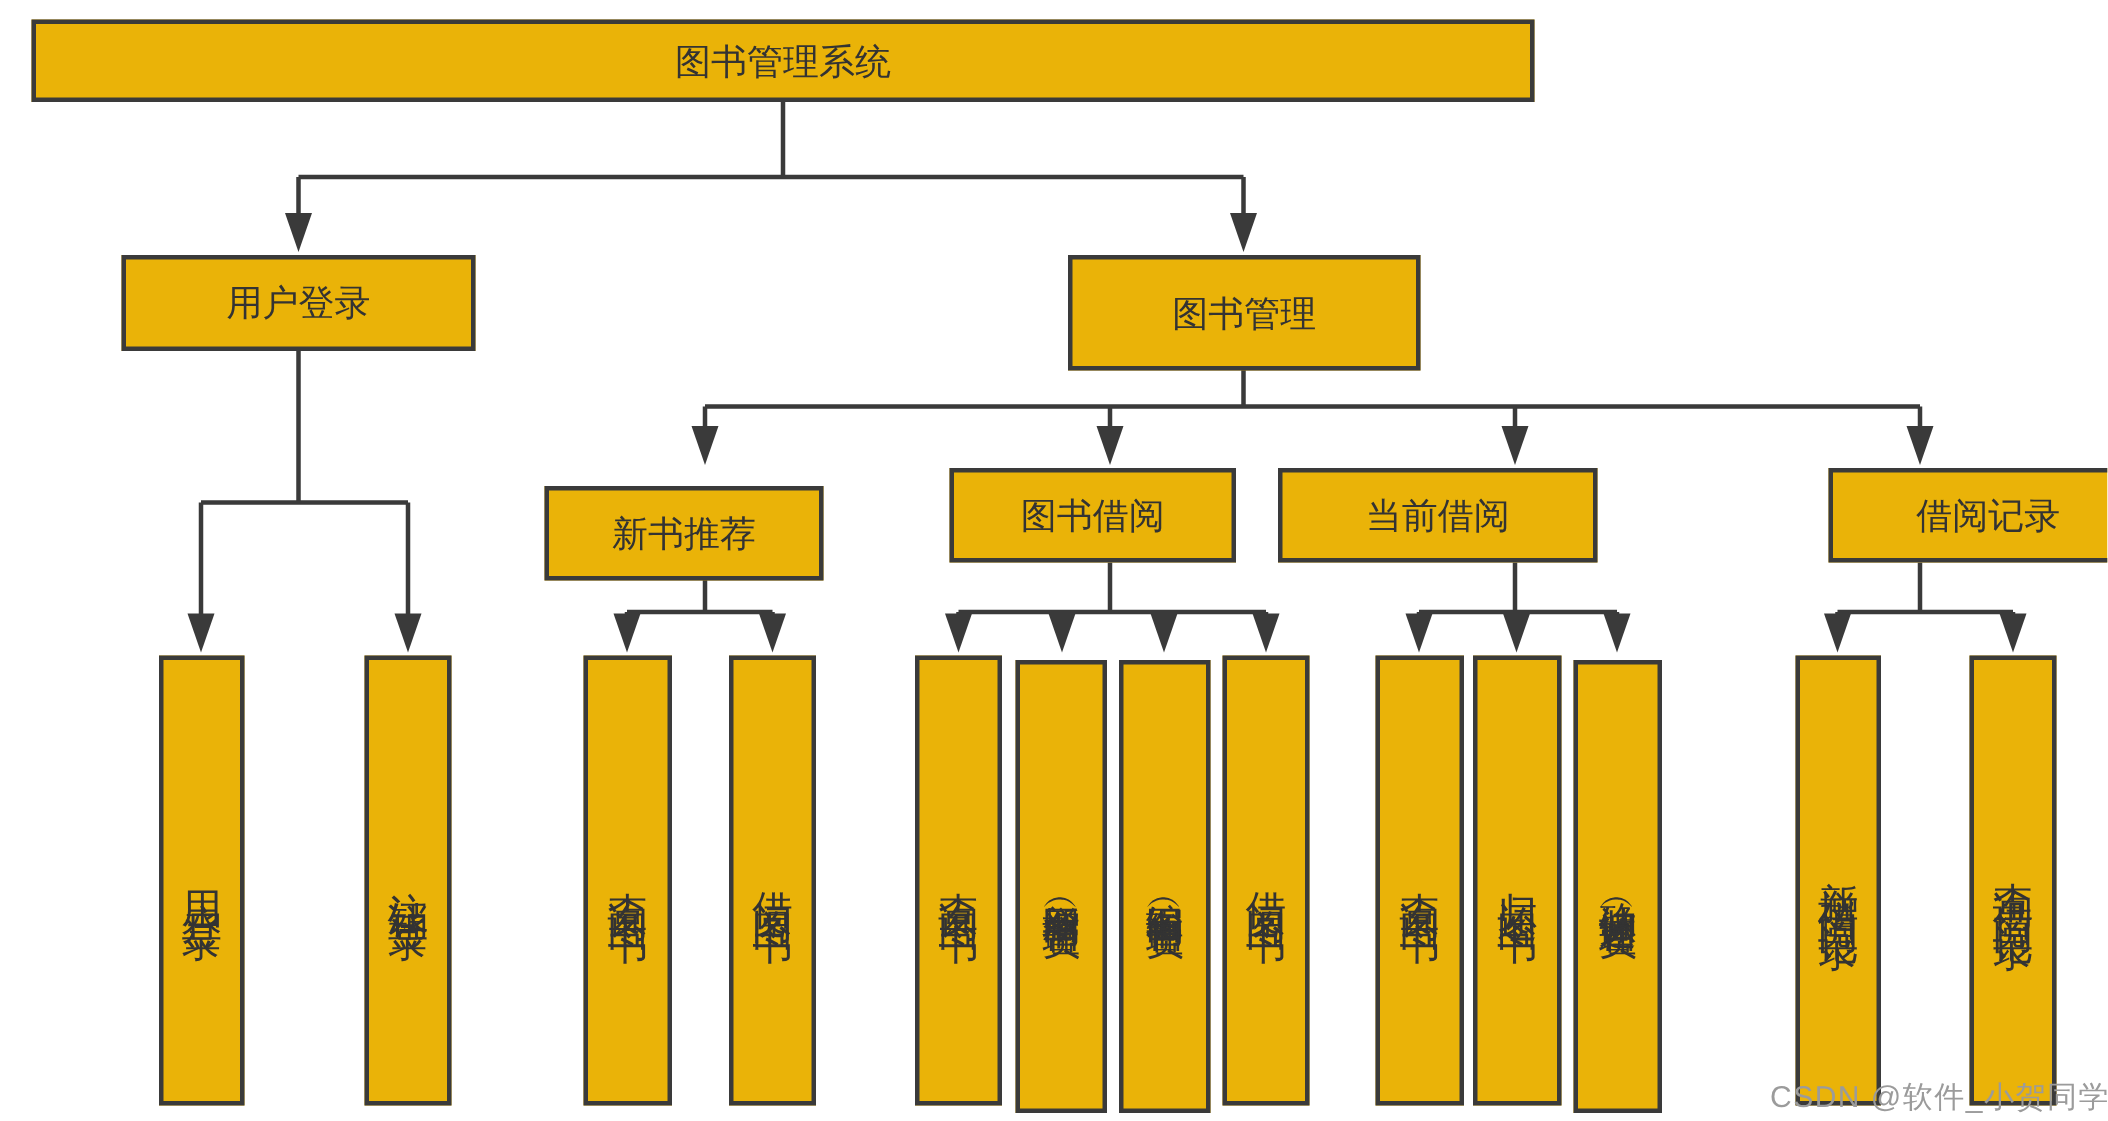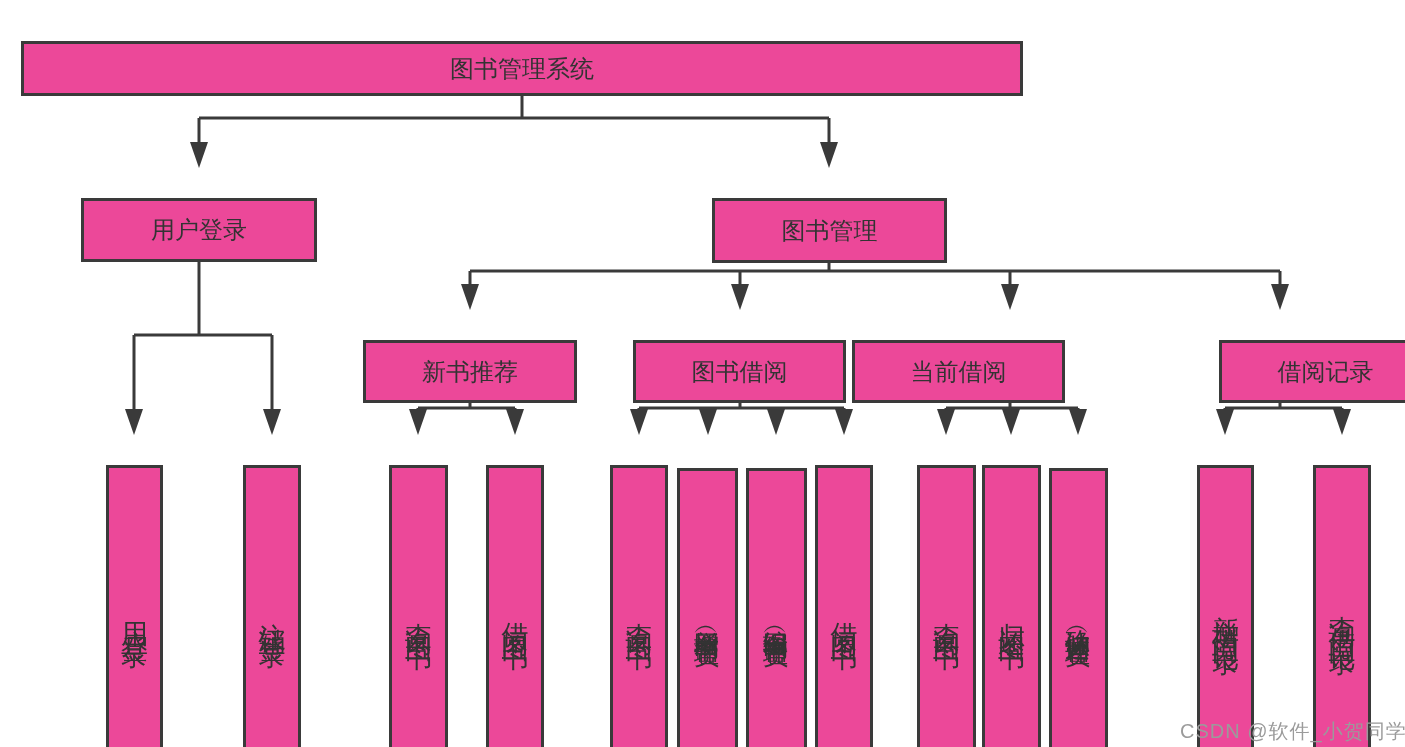--- a/index.html
+++ b/index.html
@@ -13,27 +13,26 @@
   }
   .connectors {
     position: absolute;
     left: 0; top: 0;
     width: 1405px; height: 747px;
     z-index: 1;
   }
   .box {
     position: absolute;
     box-sizing: border-box;
-    background: #ec4899;
+    background: #eab308;
     border: 3px solid #3a3a3a;
     display: flex;
     align-items: center;
     justify-content: center;
     z-index: 2;
-    margin-top: 28px;
   }
   .hlabel {
     color: #333333;
     font-size: 24px;
     white-space: nowrap;
   }
   .vlabel {
     color: #333333;
     font-size: 27px;
     letter-spacing: 7px;
@@ -104,28 +103,28 @@
     </g>
   </svg>
 
   <div class="box" style="left:21px;top:13px;width:1002px;height:55px">
     <span class="hlabel">图书管理系统</span>
   </div>
 
   <div class="box" style="left:81px;top:170px;width:236px;height:64px">
     <span class="hlabel">用户登录</span>
   </div>
-  <div class="box" style="left:712px;top:170px;width:235px;height:65px">
+  <div class="box" style="left:712px;top:170px;width:235px;height:77px">
     <span class="hlabel">图书管理</span>
   </div>
 
-  <div class="box" style="left:363px;top:312px;width:214px;height:63px">
+  <div class="box" style="left:363px;top:324px;width:186px;height:63px">
     <span class="hlabel">新书推荐</span>
   </div>
-  <div class="box" style="left:633px;top:312px;width:213px;height:63px">
+  <div class="box" style="left:633px;top:312px;width:191px;height:63px">
     <span class="hlabel">图书借阅</span>
   </div>
   <div class="box" style="left:852px;top:312px;width:213px;height:63px">
     <span class="hlabel">当前借阅</span>
   </div>
   <div class="box" style="left:1219px;top:312px;width:213px;height:63px">
     <span class="hlabel">借阅记录</span>
   </div>
 
   <div class="box" style="left:106px;top:437px;width:57px;height:300px">

